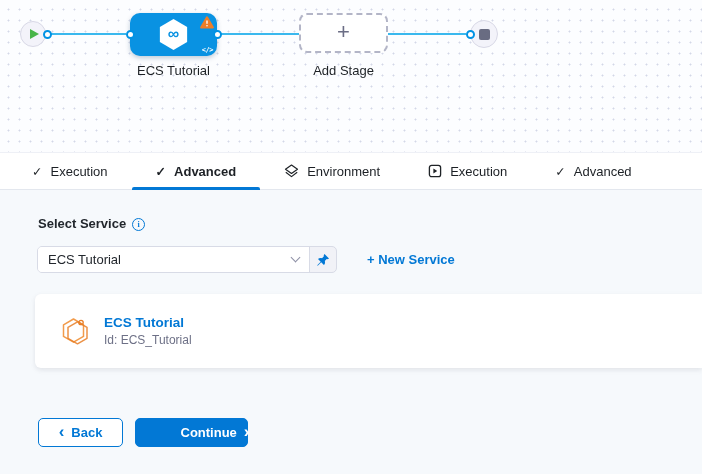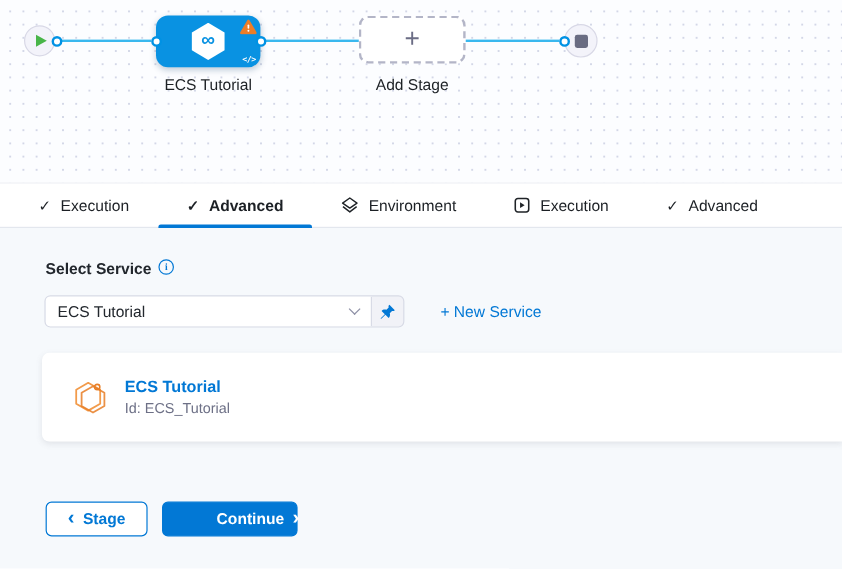--- a/index.html
+++ b/index.html
@@ -50,34 +50,34 @@
     display:flex; align-items:stretch; padding-left:8px; }
   .tab { display:flex; align-items:center; gap:8px; padding:0 24px; font-size:13px;
     color:#1c2025; position:relative; cursor:pointer; white-space:nowrap; }
   .tab .tick { font-size:12.5px; color:#1c2025; }
   .tab.active { font-weight:700; }
   .tab.active::after { content:""; position:absolute; left:0; right:0; bottom:-1px;
     height:3px; background:#0278d5; border-radius:2px 2px 0 0; }
 
   
   .content { position:absolute; top:190px; left:0; width:702px; height:284px; background:#f6f9fc; }
-  .field-label { position:absolute; left:38px; top:26px; display:flex; align-items:flex-start; gap:6px;
+  .field-label { position:absolute; left:38px; top:26px; display:flex; align-items:flex-end; gap:6px;
     font-size:13px; font-weight:700; color:#22272d; }
   .info-icon { width:13px; height:13px; border:1.2px solid #0278d5; border-radius:50%;
     color:#0278d5; font-size:8px; font-weight:700; display:flex; align-items:center;
     justify-content:center; font-family:"Liberation Serif", serif; cursor:pointer; }
   .select-group { position:absolute; left:37px; top:56px; width:300px; height:27px;
     border:1px solid #d8dbe6; border-radius:5px; background:#f1f2f7; display:flex; overflow:hidden; }
   .select-value { flex:1; background:#fff; border-right:1px solid #d8dbe6;
     display:flex; align-items:center; justify-content:space-between;
     padding:0 10px; font-size:13px; color:#22272d; cursor:pointer; }
   .chev-down { width:7px; height:7px; border-right:1.5px solid #8e90a6;
     border-bottom:1.5px solid #8e90a6; transform:rotate(45deg); margin-top:-4px; }
   .pin-btn { width:26px; display:flex; align-items:center; justify-content:center; cursor:pointer; }
-  .new-service { position:absolute; left:367px; top:62px; font-size:13px; font-weight:400;
+  .new-service { position:absolute; left:367px; top:62px; font-size:13px; font-weight:700;
     color:#0278d5; cursor:pointer;text-align:right; }
   .service-card { position:absolute; left:35px; top:104px; right:0; height:74px; background:#fff;
     border-radius:6px 0 0 6px; box-shadow:0 2px 5px rgba(96,97,112,0.14);
     display:flex; align-items:center; padding-left:26px; gap:13px; }
   .card-title { font-size:13.5px; font-weight:700; color:#0278d5; cursor:pointer; }
   .card-id { font-size:12px; color:#6d7086; margin-top:3px; }
   .btn { position:absolute; top:228px; height:29px; border-radius:5px; font-size:13px;
     font-weight:700; display:flex; align-items:center; justify-content:center; gap:7px;
     cursor:pointer; font-family:"Liberation Sans", sans-serif; }
   .btn .chev { font-size:17px; font-weight:700; line-height:1; margin-top:-2px; }
@@ -191,21 +191,21 @@
         </svg>
       </span>
       <div>
         <div class="card-title">ECS Tutorial</div>
         <div class="card-id">Id: ECS_Tutorial</div>
       </div>
     </div>
 
     <div class="btn btn-back">
       <span class="chev">‹</span>
-      <span>Stage</span>
+      <span>Back</span>
     </div>
     <div class="btn btn-continue">
       <span>Continue</span>
       <span class="chev">›</span>
     </div>
 
   </div>
 </div>
 
 </body></html>

